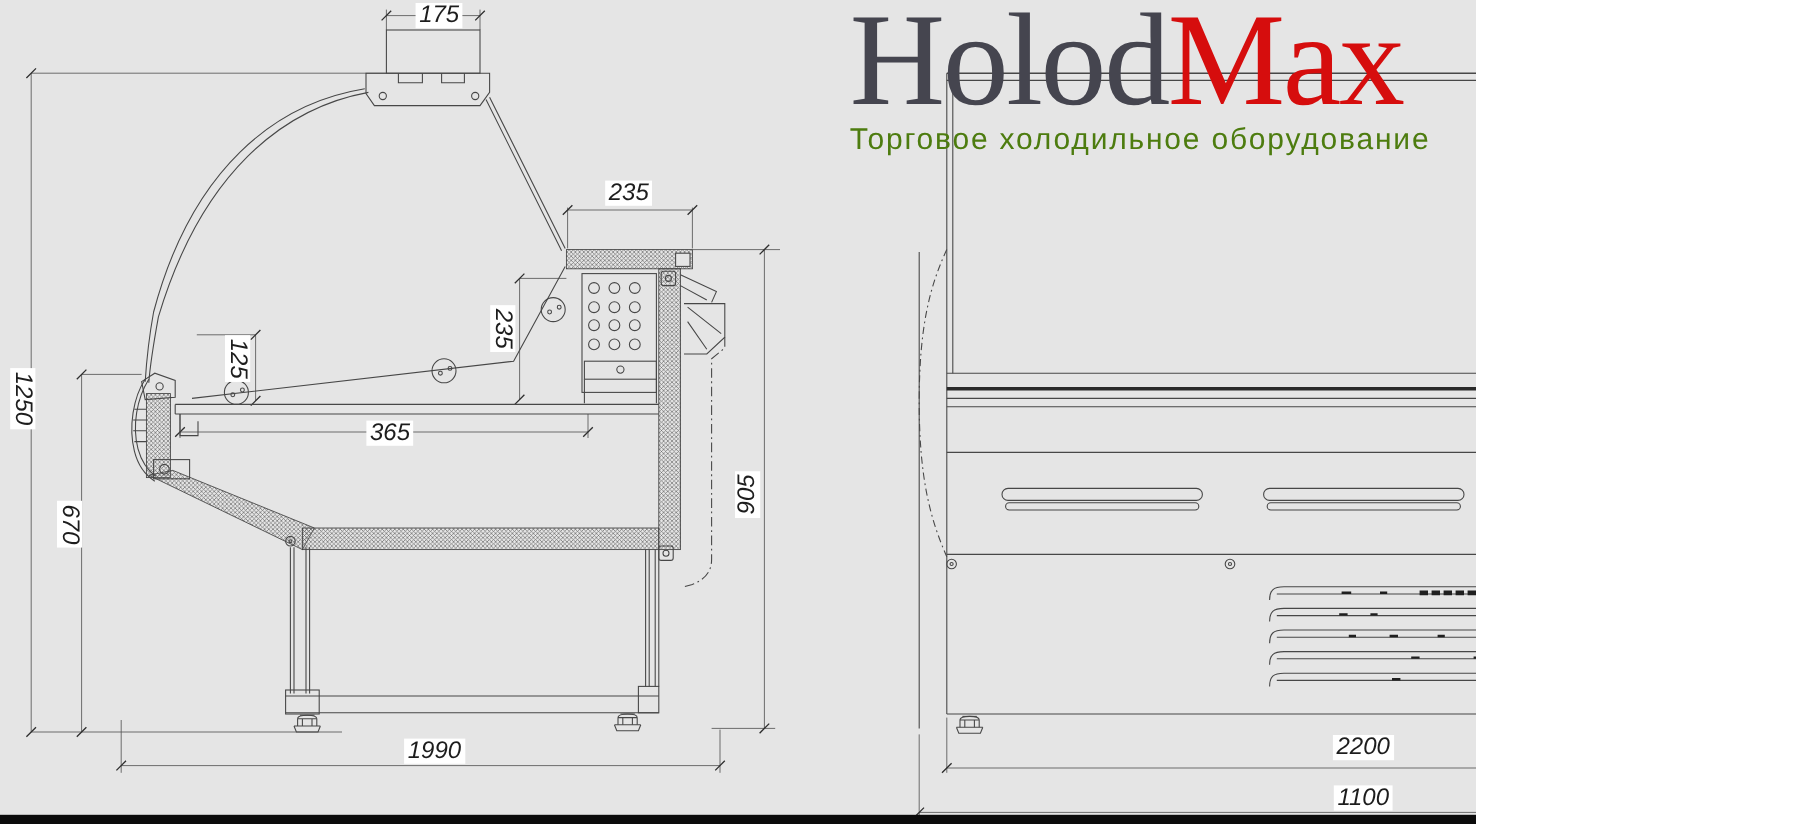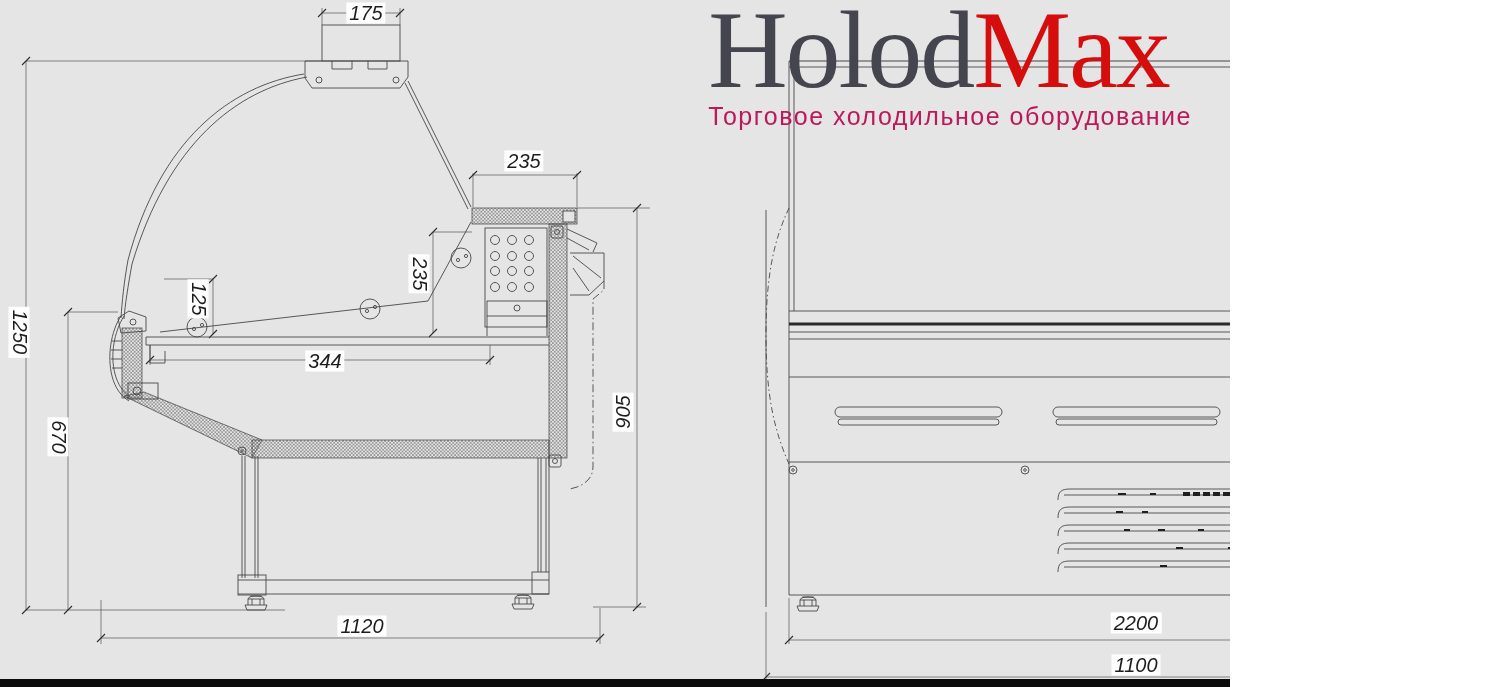--- a/index.html
+++ b/index.html
@@ -8,21 +8,21 @@
   #draw{position:absolute;left:0;top:0;}
   .dim{position:absolute;background:#ffffff;color:#1d1d1d;
        font:italic 20px "Liberation Sans",sans-serif;padding:0 3px;line-height:1.05;
        white-space:nowrap;transform:translate(-50%,-50%);}
   .rot90{transform:translate(-50%,-50%) rotate(90deg);}
   .rot270{transform:translate(-50%,-50%) rotate(-90deg);}
   .logo{position:absolute;top:2px;right:38px;text-align:left;margin-left:10px;}
   .logo-name{font-family:"Liberation Serif",serif;font-size:110px;line-height:0.88;letter-spacing:-2px;}
   .logo-dark{color:#45454f;}
   .logo-red{color:#d60d0d;}
-  .logo-tagline{font-family:"Liberation Sans",sans-serif;font-size:25px;color:#be185d;
+  .logo-tagline{font-family:"Liberation Sans",sans-serif;font-size:25px;color:#4d7c0f;
                 letter-spacing:1.5px;margin-top:3px;}
   .footer-bar{position:absolute;left:0;top:679px;width:1511px;height:8px;background:#0b0b0b;}
 </style>
 </head>
 <body>
 
 <div id="page">
 
 <svg id="draw" width="1511" height="687" viewBox="0 0 1511 687">
   <defs>
@@ -242,25 +242,25 @@
         <path d="M1495,491 C1497,543 1489,570 1456,580 C1426,588 1411,563 1427,541"></path>
       </g>
     </g>
   </g>
 </svg>
 
   <div class="dim" style="left:366px;top:13px">175</div>
   <div class="dim" style="left:524px;top:161px">235</div>
   <div class="dim rot90" style="left:198px;top:299px">125</div>
   <div class="dim rot90" style="left:419px;top:274px">235</div>
-  <div class="dim" style="left:325px;top:361px">344</div>
+  <div class="dim" style="left:325px;top:361px">365</div>
   <div class="dim rot270" style="left:623px;top:412px">905</div>
   <div class="dim rot90" style="left:58px;top:437px">670</div>
   <div class="dim rot90" style="left:19px;top:332px">1250</div>
-  <div class="dim" style="left:362px;top:626px">1120</div>
+  <div class="dim" style="left:362px;top:626px">1990</div>
   <div class="dim" style="left:1136px;top:623px">2200</div>
   <div class="dim" style="left:1136px;top:665px">1100</div>
 
   <div class="logo">
     <div class="logo-name"><span class="logo-dark">Holod</span><span class="logo-red">Max</span></div>
     <div class="logo-tagline">Торговое холодильное оборудование</div>
   </div>
 
   <div class="footer-bar"></div>
 </div>

